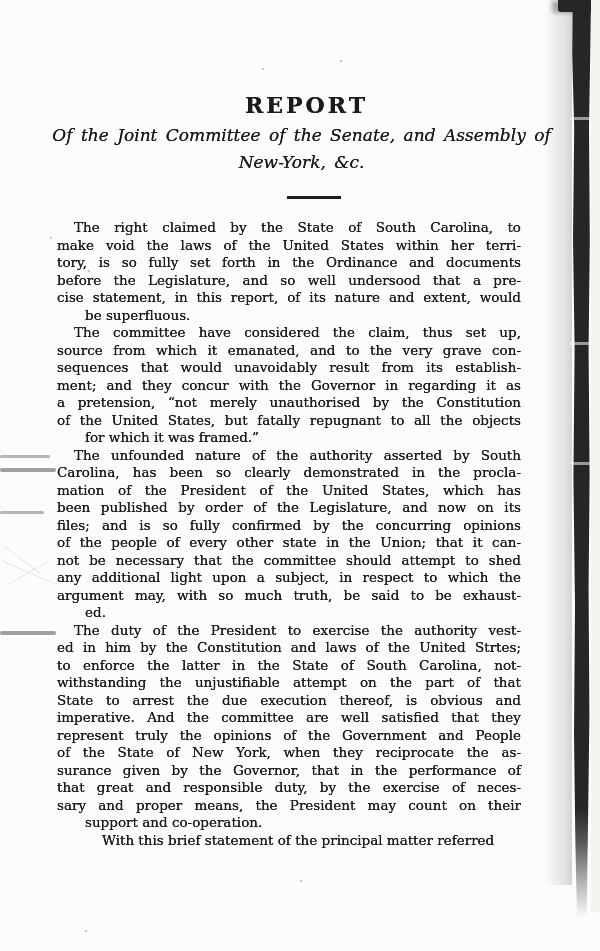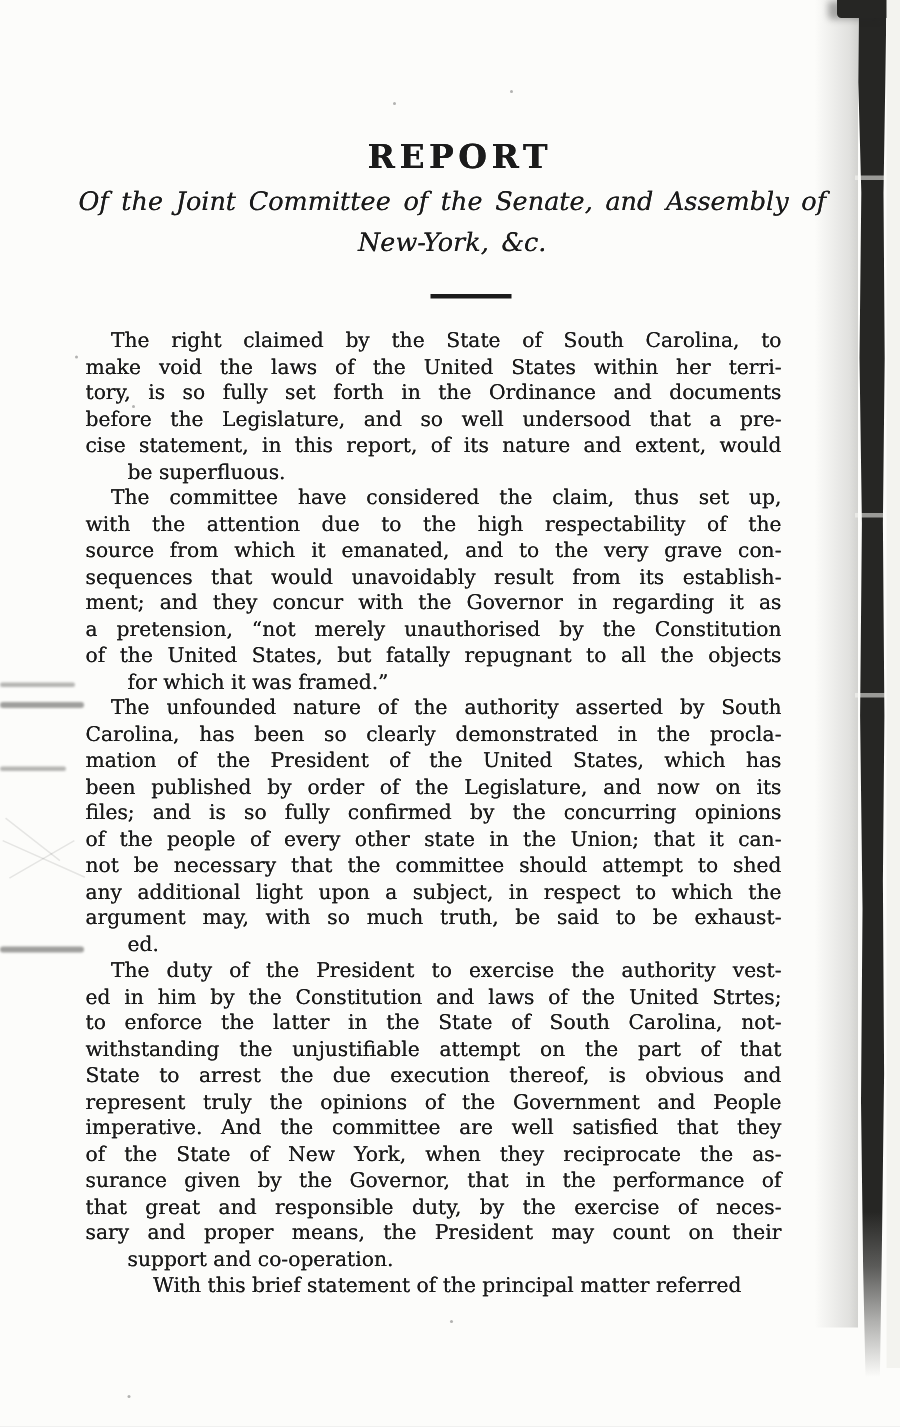--- a/index.html
+++ b/index.html
@@ -85,21 +85,20 @@
   <div class="rule"></div>
 
   <div class="body-text">
       <div class="tline indent">The right claimed by the State of South Carolina, to</div>
       <div class="tline">make void the laws of the United States within her terri-</div>
       <div class="tline">tory, is so fully set forth in the Ordinance and documents</div>
       <div class="tline">before the Legislature, and so well undersood that a pre-</div>
       <div class="tline">cise statement, in this report, of its nature and extent, would</div>
       <div class="tline plast">be superfluous.</div>
       <div class="tline indent">The committee have considered the claim, thus set up,</div>
-      <div class="tline">with the attention due to the high respectability of the</div>
       <div class="tline">source from which it emanated, and to the very grave con-</div>
       <div class="tline">sequences that would unavoidably result from its establish-</div>
       <div class="tline">ment; and they concur with the Governor in regarding it as</div>
       <div class="tline">a pretension, “not merely unauthorised by the Constitution</div>
       <div class="tline">of the United States, but fatally repugnant to all the objects</div>
       <div class="tline plast">for which it was framed.”</div>
       <div class="tline indent">The unfounded nature of the authority asserted by South</div>
       <div class="tline">Carolina, has been so clearly demonstrated in the procla-</div>
       <div class="tline">mation of the President of the United States, which has</div>
       <div class="tline">been published by order of the Legislature, and now on its</div>
@@ -107,22 +106,22 @@
       <div class="tline">of the people of every other state in the Union; that it can-</div>
       <div class="tline">not be necessary that the committee should attempt to shed</div>
       <div class="tline">any additional light upon a subject, in respect to which the</div>
       <div class="tline">argument may, with so much truth, be said to be exhaust-</div>
       <div class="tline plast">ed.</div>
       <div class="tline indent">The duty of the President to exercise the authority vest-</div>
       <div class="tline">ed in him by the Constitution and laws of the United Strtes;</div>
       <div class="tline">to enforce the latter in the State of South Carolina, not-</div>
       <div class="tline">withstanding the unjustifiable attempt on the part of that</div>
       <div class="tline">State to arrest the due execution thereof, is obvious and</div>
+      <div class="tline">imperative.  And the committee are well satisfied that they</div>
       <div class="tline">represent truly the opinions of the Government and People</div>
-      <div class="tline">imperative.  And the committee are well satisfied that they</div>
       <div class="tline">of the State of New York, when they reciprocate the as-</div>
       <div class="tline">surance given by the Governor, that in the performance of</div>
       <div class="tline">that great and responsible duty, by the exercise of neces-</div>
       <div class="tline">sary and proper means, the President may count on their</div>
       <div class="tline plast">support and co-operation.</div>
       <div class="tline indent plast">With this brief statement of the principal matter referred</div>
     </div>
 
   <div class="gutter-shadow"></div>
   <div class="gutter-band"></div>

